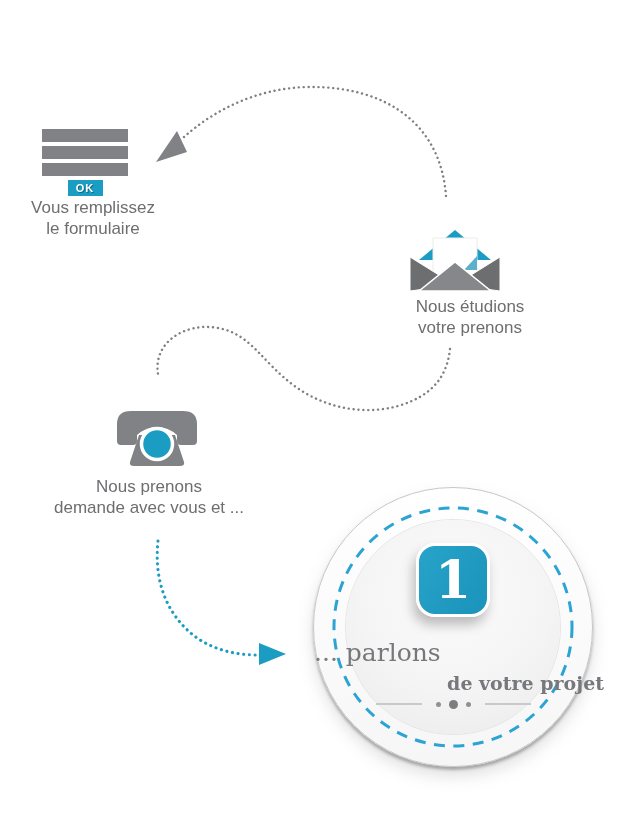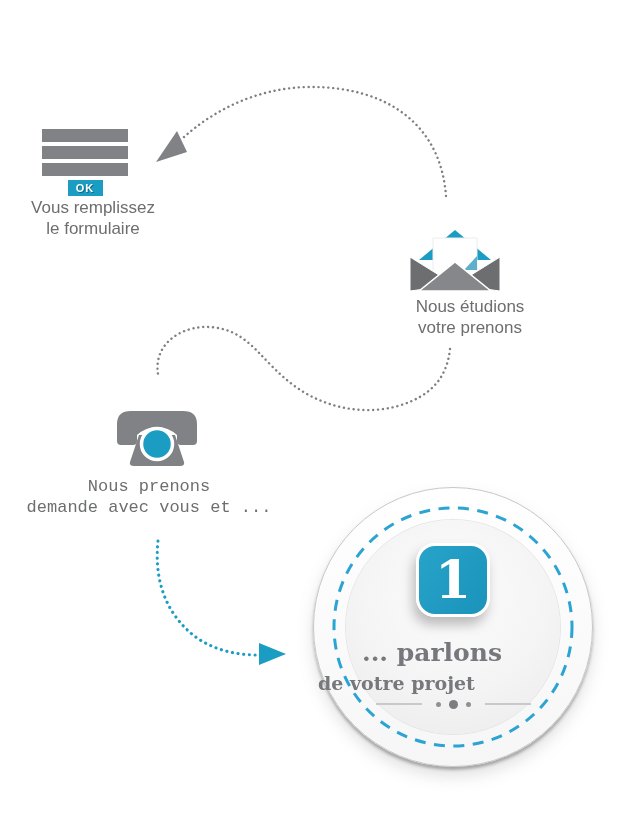--- a/index.html
+++ b/index.html
@@ -68,29 +68,29 @@
     box-shadow: -3px 8px 12px rgba(110,110,112,0.45);
     color: #ffffff;
     font-family: "DejaVu Serif", serif;
     font-weight: bold;
     font-size: 52px;
     line-height: 68px;
     text-align: center;
   }
   .badge-title {
     position: absolute; left: 0; top: 150px; width: 236px;
-    text-align: center;
+    text-align: left;
     font-family: "DejaVu Serif", serif;
-    font-weight: bold;
+    font-weight: normal;
     font-size: 25px;
     color: #77787b;
   }
   .badge-subtitle {
-    position: absolute; left: 4px; top: 184px; width: 278px;
-    text-align: left;
+    position: absolute; left: 12px; top: 184px; width: 278px;
+    text-align: right;
     font-family: "DejaVu Serif", serif;
     font-weight: bold;
     font-size: 19px;
     color: #77787b;
   }
   .badge-divider {
     position: absolute; left: 0; top: 208px; width: 278px; height: 16px;
     display: flex; align-items: center; justify-content: center;
   }
   .dline { width: 46px; height: 2px; background: #c8c9cb; }
@@ -135,21 +135,21 @@
   <div class="step-label" style="left:360px; top:296px; width:220px;">
     <div>Nous étudions</div>
     <div>votre prenons</div>
   </div>
 
   <svg class="phone-icon" width="88" height="60" viewBox="0 0 88 60">
     <path d="M4,33 L4,16 Q4,3 18,3 L70,3 Q84,3 84,16 L84,33 Q84,37 80,37 L68,37 Q64,37 64,33 L64,27 Q55,19 44,19 Q33,19 24,27 L24,33 Q24,37 20,37 L8,37 Q4,37 4,33 Z" fill="#808285"></path>
     <path d="M26,27 L62,27 L71,54 Q72,58 67,58 L21,58 Q16,58 17,54 Z" fill="#808285"></path>
     <circle cx="44" cy="36" r="15.5" fill="#1b9cc3" stroke="#ffffff" stroke-width="3.5"></circle>
   </svg>
-  <div class="step-label" style="left:19px; top:476px; width:260px;font-family:Liberation Mono, monospace;">
+  <div class="step-label" style="left:19px; top:476px; width:260px;">
     <div>Nous prenons</div>
     <div>demande avec vous et ...</div>
   </div>
 
   <div class="badge">
     <div class="badge-inner"></div>
     <svg class="badge-dash" viewBox="0 0 278 278">
       <circle cx="139" cy="139" r="119" stroke="#2ba4d3"></circle>
     </svg>
     <div class="badge-number">1</div>

